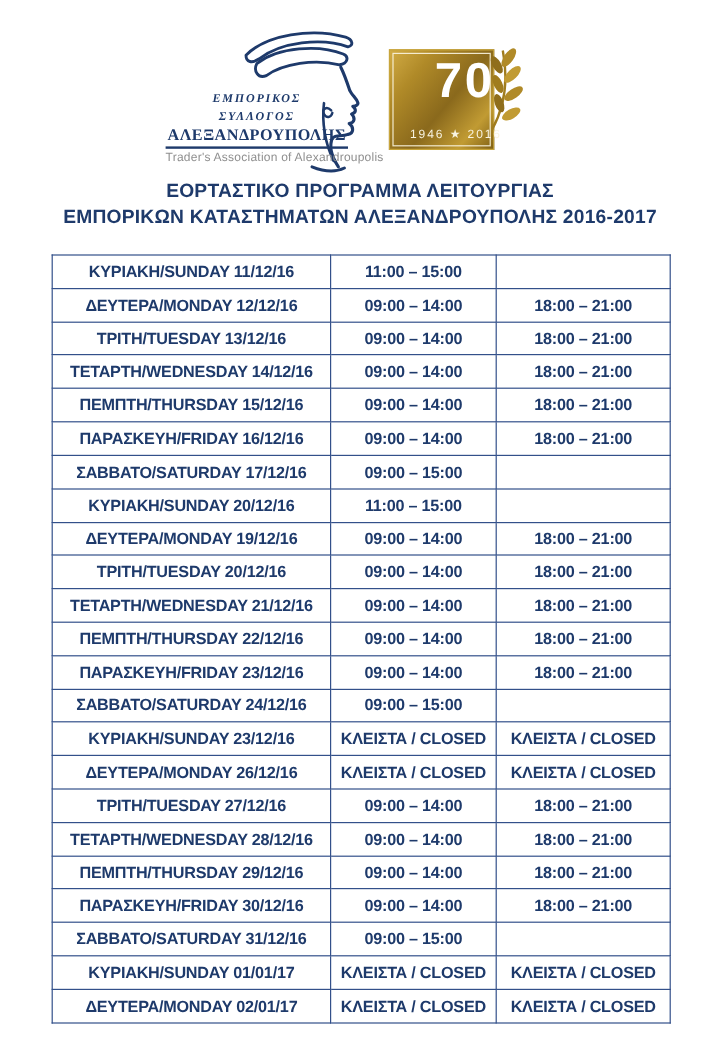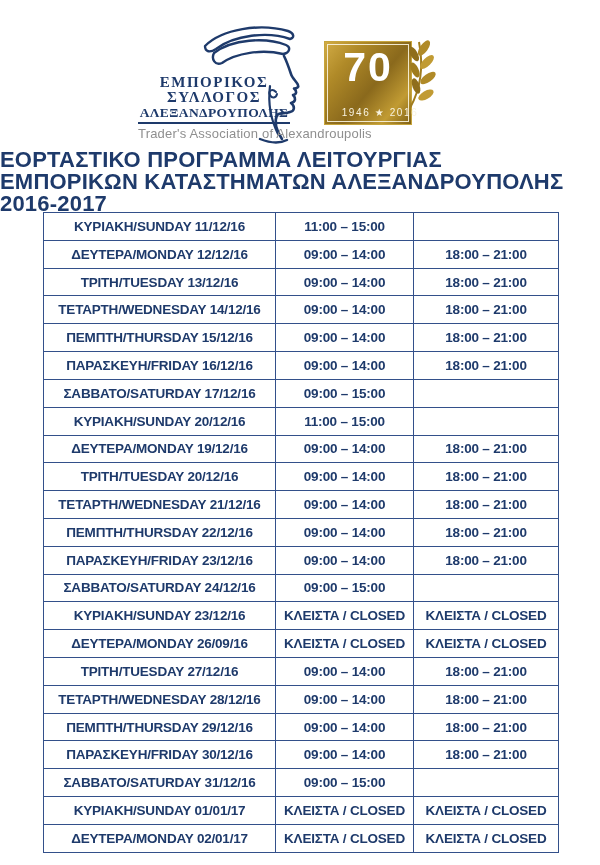--- a/index.html
+++ b/index.html
@@ -25,57 +25,57 @@
 
   
   .logo-group{position:absolute;left:0;top:0;width:600px;height:150px;}
   .profile-svg{position:absolute;left:198px;top:22px;width:114px;height:124px;}
   .org-text{
     position:absolute;left:138px;top:75px;width:152px;
     text-align:center;
     font-family:"Liberation Serif",serif;
     font-weight:bold;color:var(--navy);
   }
-  .org-line-sm{font-size:15px;line-height:15px;letter-spacing:1.5px;}
+  .org-line-sm{font-size:10px;line-height:15px;letter-spacing:1.5px;font-style:italic;}
   .org-line-lg{font-size:13.5px;line-height:15px;letter-spacing:.4px;white-space:nowrap;}
   .org-rule{margin-top:2px;border-top:2px solid var(--navy);}
   .org-tagline{
     margin-top:2px;
     font-family:"Liberation Sans",sans-serif;
-    font-weight:normal;font-size:13px;letter-spacing:.2px;
+    font-weight:normal;font-size:10px;letter-spacing:.2px;
     color:var(--tagline-gray);white-space:nowrap;
   }
 
   .badge{
     position:absolute;left:324px;top:41px;width:88px;height:84px;
     background:linear-gradient(130deg,#d3ad46 0%,#b08a28 25%,#8a691c 55%,#c19b33 80%,#7c5d13 100%);
     box-shadow:0 0 0 1px #c7a53c inset;
   }
   .badge::after{
     content:"";position:absolute;inset:3px;
     border:1.5px solid rgba(250,244,224,.9);
     pointer-events:none;
   }
   .badge-number{
     position:absolute;top:4px;left:0;width:100%;
-    text-align:center;color:var(--white);
+    text-align:right;color:var(--white);
     font-size:41px;font-weight:bold;letter-spacing:2px;line-height:44px;
   }
   .badge-years{
     position:absolute;bottom:7px;left:12px;width:100%;
     text-align:center;color:#f8f3e0;
     font-size:10px;letter-spacing:1.6px;white-space:nowrap;
   }
   .laurel-svg{position:absolute;left:402px;top:38px;width:38px;height:74px;}
 
   
   .title{
     position:absolute;left:0;top:149px;width:600px;
-    text-align:left;font-weight:bold;color:var(--navy);
-    font-size:22px;line-height:22px;letter-spacing:.2px;
+    text-align:center;font-weight:bold;color:var(--navy);
+    font-size:16px;line-height:22px;letter-spacing:.2px;
   }
 
   
   .schedule-table{
     position:absolute;left:43px;top:212px;
     width:515px;height:641px;
     border-collapse:collapse;table-layout:fixed;
   }
   .schedule-table td{
     border:1.5px solid var(--border-navy);
@@ -229,21 +229,21 @@
       <td></td>
     </tr>
 
     <tr>
       <td>ΚΥΡΙΑΚΗ/SUNDAY 23/12/16</td>
       <td>ΚΛΕΙΣΤΑ / CLOSED</td>
       <td>ΚΛΕΙΣΤΑ / CLOSED</td>
     </tr>
 
     <tr>
-      <td>ΔΕΥΤΕΡΑ/MONDAY 26/09/16</td>
+      <td>ΔΕΥΤΕΡΑ/MONDAY 26/12/16</td>
       <td>ΚΛΕΙΣΤΑ / CLOSED</td>
       <td>ΚΛΕΙΣΤΑ / CLOSED</td>
     </tr>
 
     <tr>
       <td>ΤΡΙΤΗ/TUESDAY 27/12/16</td>
       <td>09:00 – 14:00</td>
       <td>18:00 – 21:00</td>
     </tr>
 

